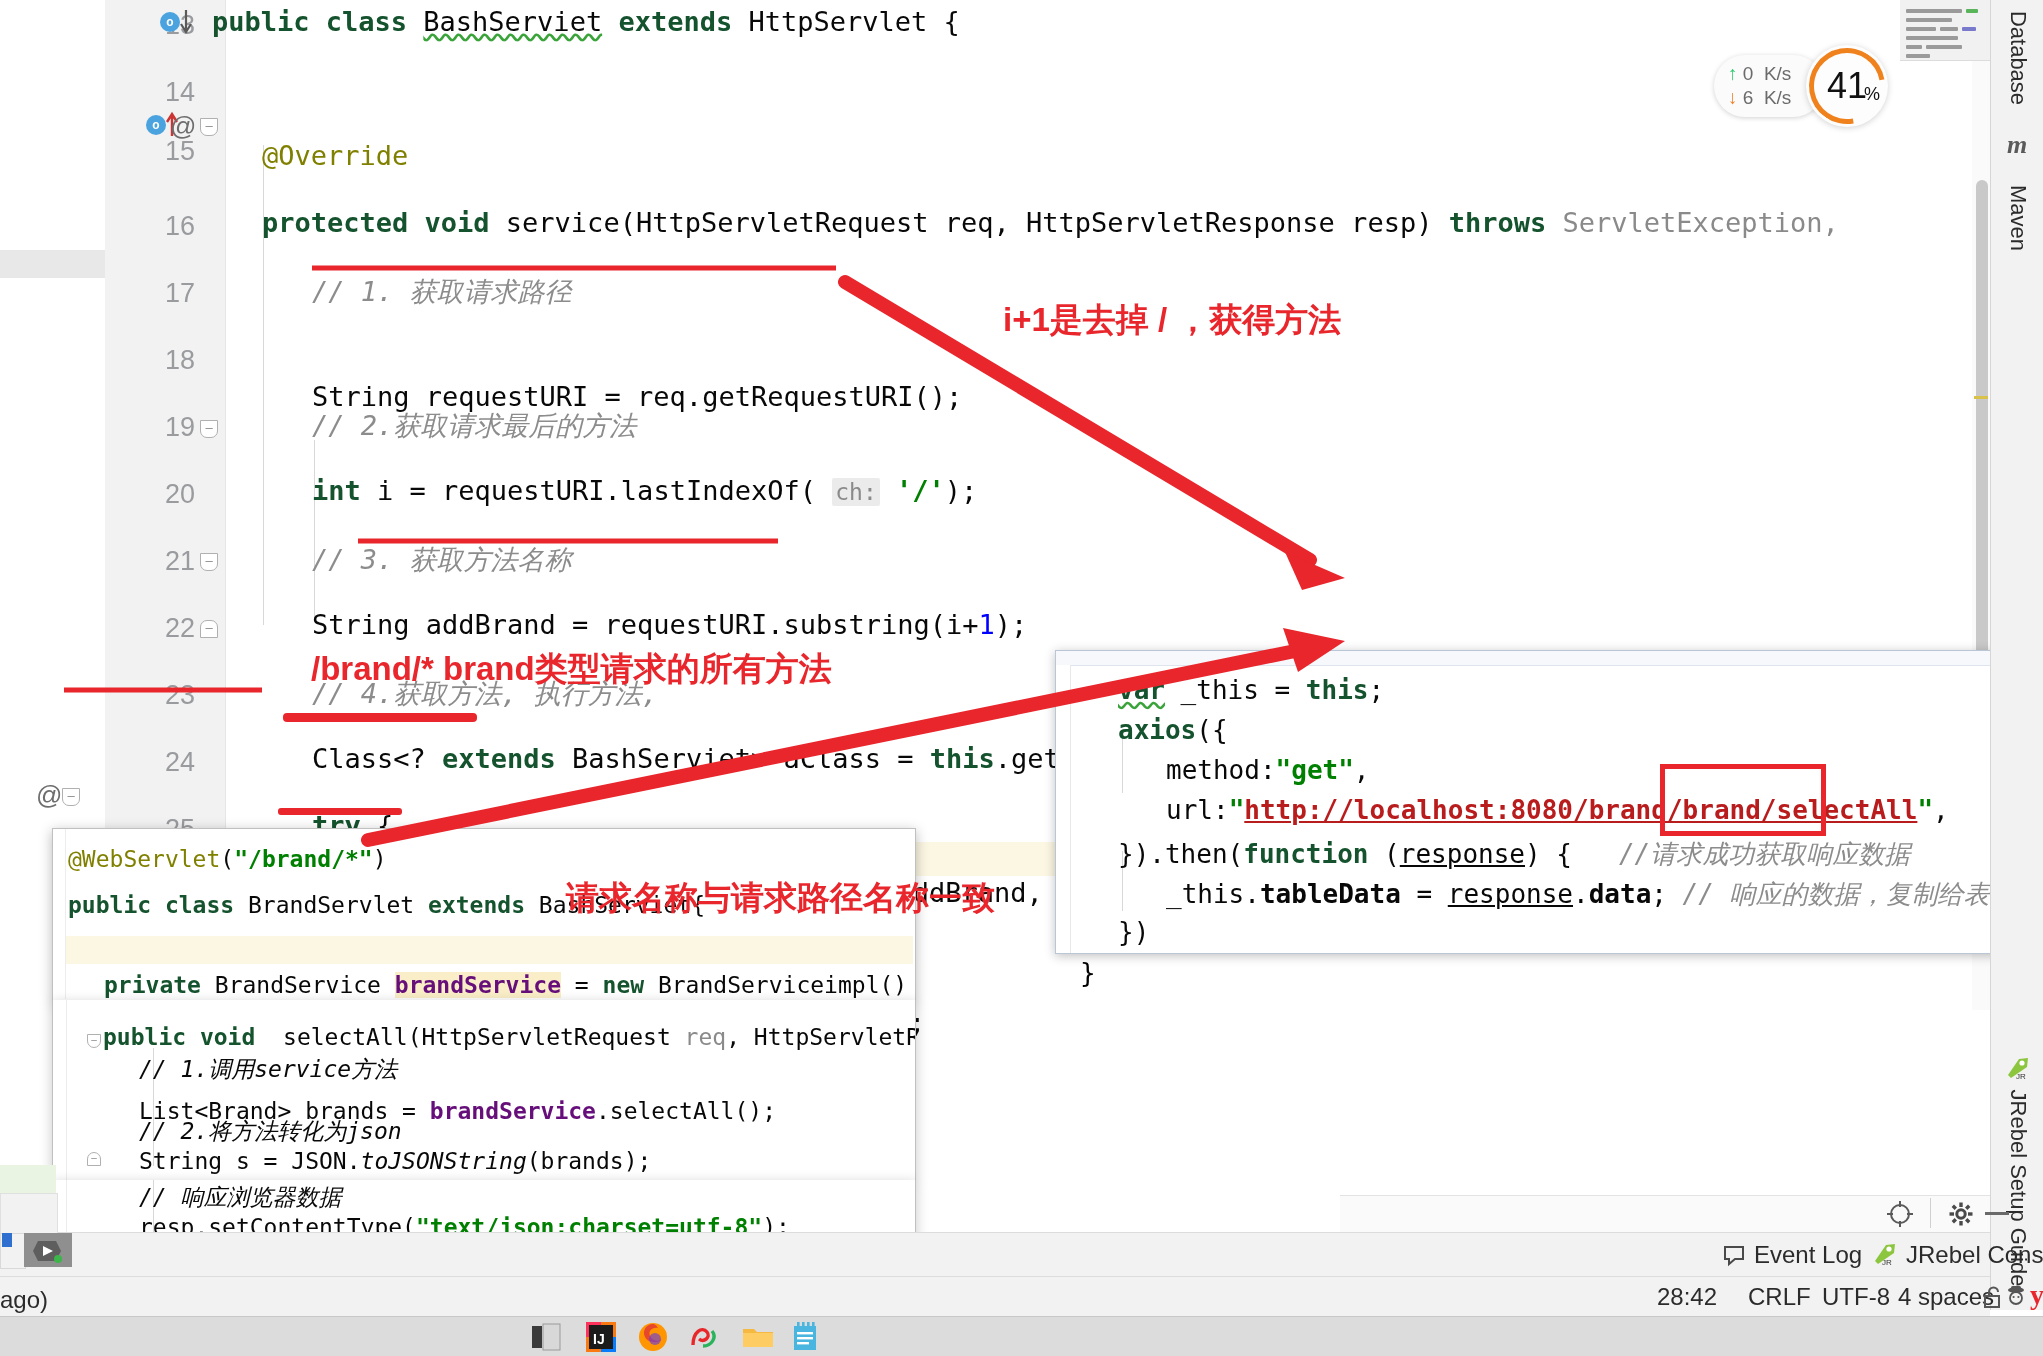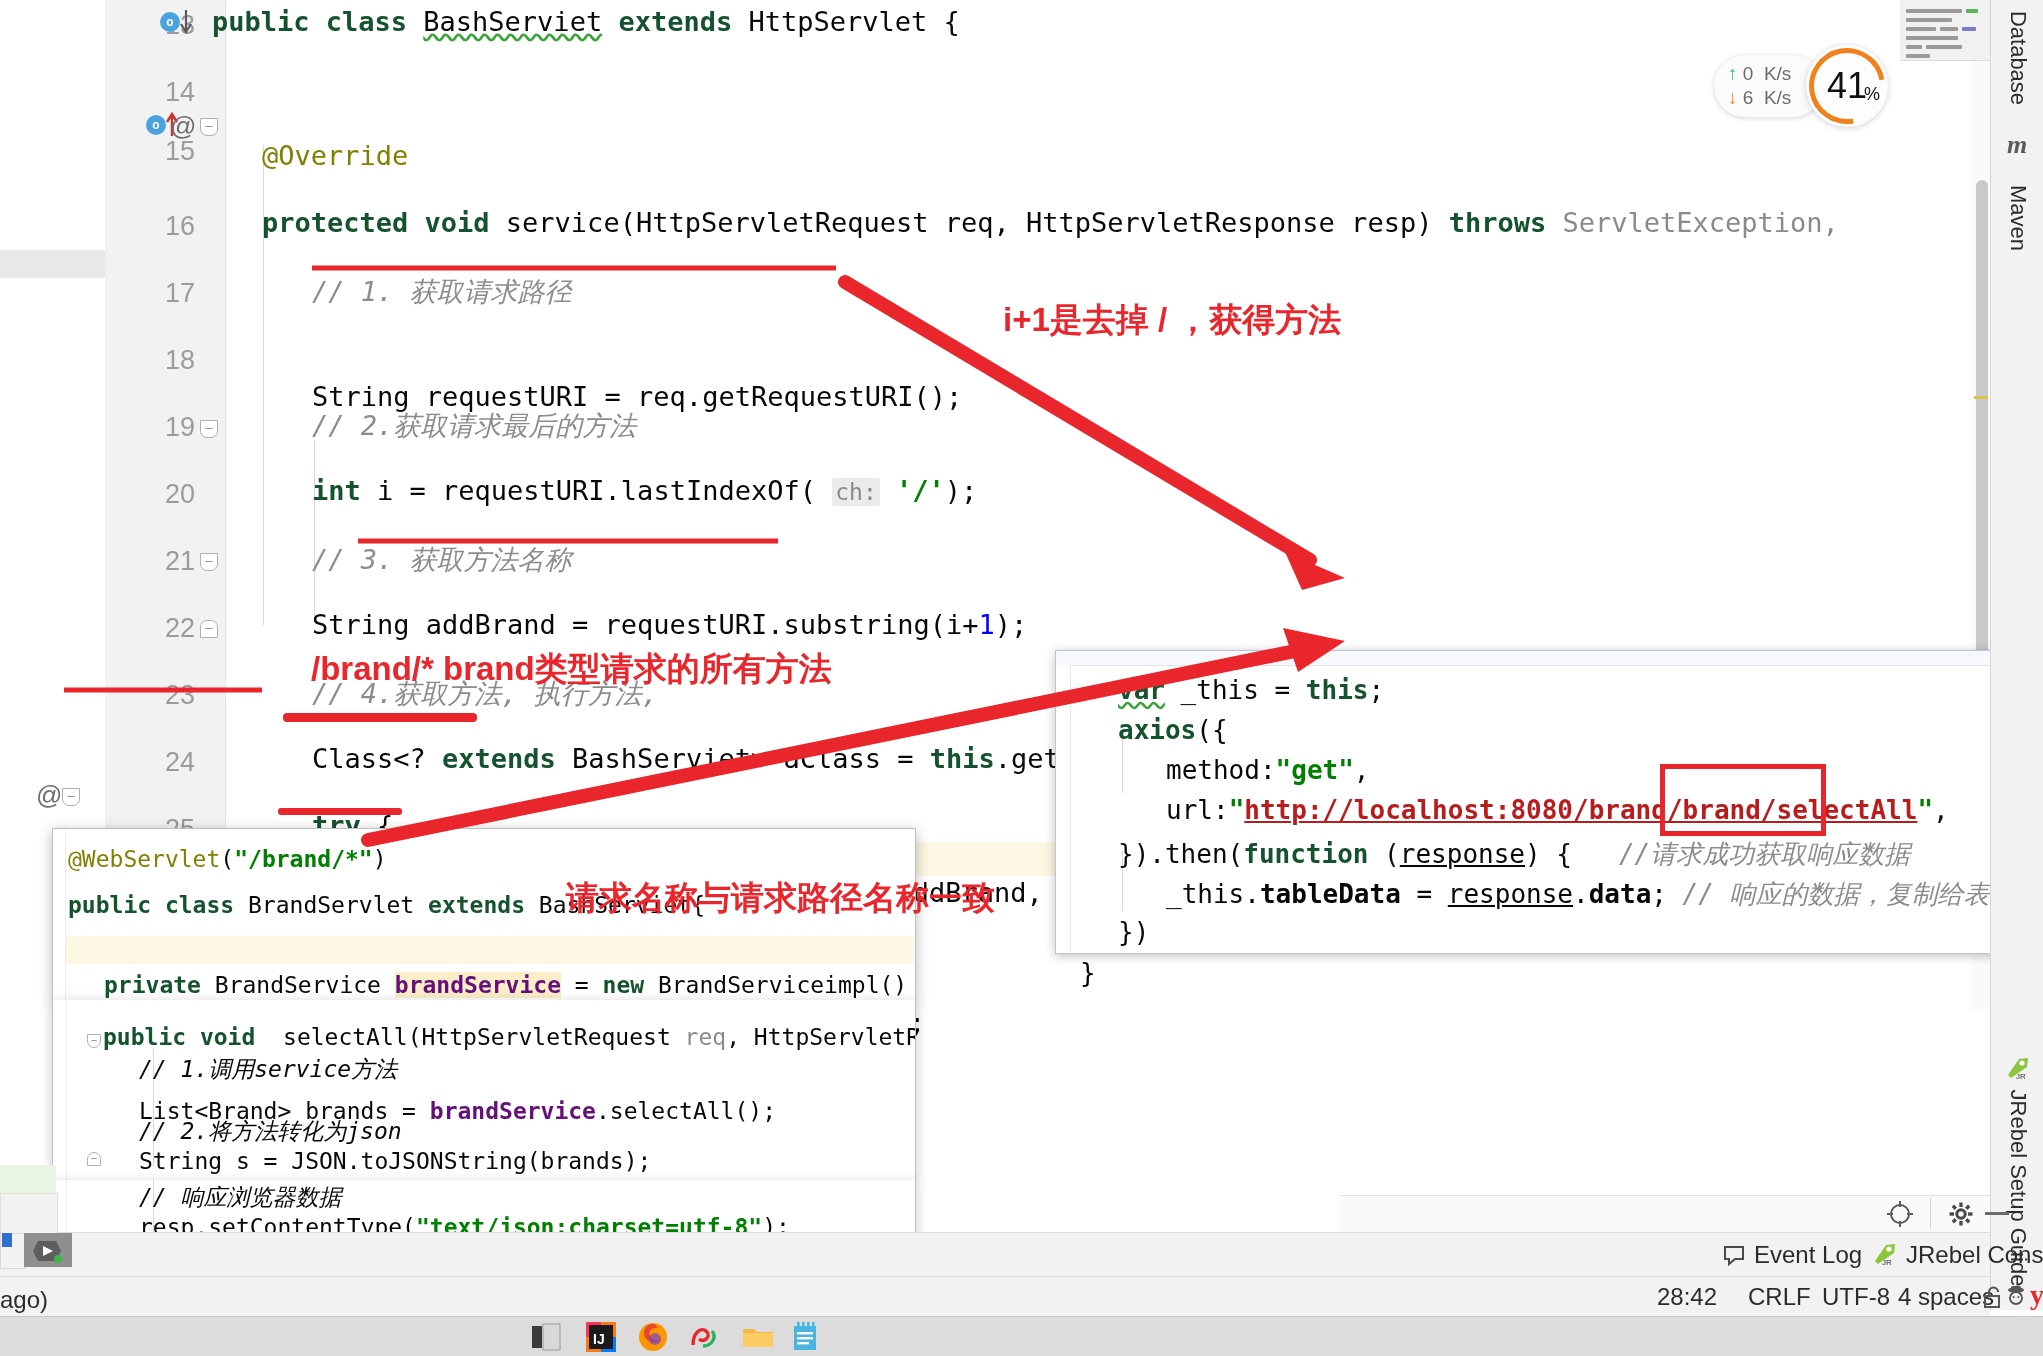--- a/index.html
+++ b/index.html
@@ -330,21 +330,21 @@
   <div style="position:absolute;left:52px;top:1000px;width:862px;height:180px;background:#ffffff;border-left:1px solid #c0c0c0;border-right:1px solid #c0c0c0;border-bottom:1px solid #c0c0c0;box-shadow:0 3px 12px rgba(0,0,0,.22);overflow:hidden;">
     <div class="bgut" style="left:1px;top:0;width:12px;height:180px;"></div>
     <div class="fold down" style="left:34px;top:34px;width:12px;height:12px;font-size:10px;line-height:10px;">–</div>
     <div class="fold up" style="left:34px;top:152px;width:12px;height:12px;font-size:10px;line-height:10px;">–</div>
     <div class="indentbar" style="position:absolute;left:100px;top:48px;width:1px;height:118px;background:#d8d8d8;"></div>
 
     <div class="bcode" style="left:50px;top:24px;"><span class="kw">public void</span>  <span>selectAll</span>(HttpServletRequest <span class="grey">req</span>, HttpServletResponse )  </div>
     <div class="bcode cmt" style="left:86px;top:54px;">// 1.调用service方法</div>
     <div class="bcode" style="left:86px;top:86px;margin-top:12px;">List&lt;Brand&gt; brands = <span class="purple">brandService</span>.selectAll();</div>
     <div class="bcode cmt" style="left:86px;top:116px;">// 2.将方法转化为json</div>
-    <div class="bcode" style="left:86px;top:148px;">String s = JSON.<span style="">toJSONString</span>(brands);</div>
+    <div class="bcode" style="left:86px;top:148px;">String s = JSON.<span style="font-style:italic;">toJSONString</span>(brands);</div>
   </div>
   <div style="position:absolute;left:52px;top:1180px;width:862px;height:126px;background:#ffffff;border-left:1px solid #c0c0c0;border-right:1px solid #c0c0c0;border-bottom:1px solid #c0c0c0;box-shadow:0 3px 12px rgba(0,0,0,.22);overflow:hidden;">
     <div class="bgut" style="left:1px;top:0;width:12px;height:126px;"></div>
     <div class="fold up" style="left:34px;top:84px;width:12px;height:12px;font-size:10px;line-height:10px;">–</div>
     <div class="indentbar" style="position:absolute;left:100px;top:0;width:1px;height:70px;background:#d8d8d8;"></div>
     <div class="bcode cmt" style="left:86px;top:2px;">// 响应浏览器数据</div>
     <div class="bcode" style="left:86px;top:34px;">resp.setContentType(<span class="str">"</span><span class="str">text/json;charset=utf-8</span><span class="str">"</span>);</div>
     <div class="bcode" style="left:86px;top:66px;">resp.getWriter().write(s);</div>
     <div class="bcode" style="left:50px;top:96px;">}</div>
   </div>

